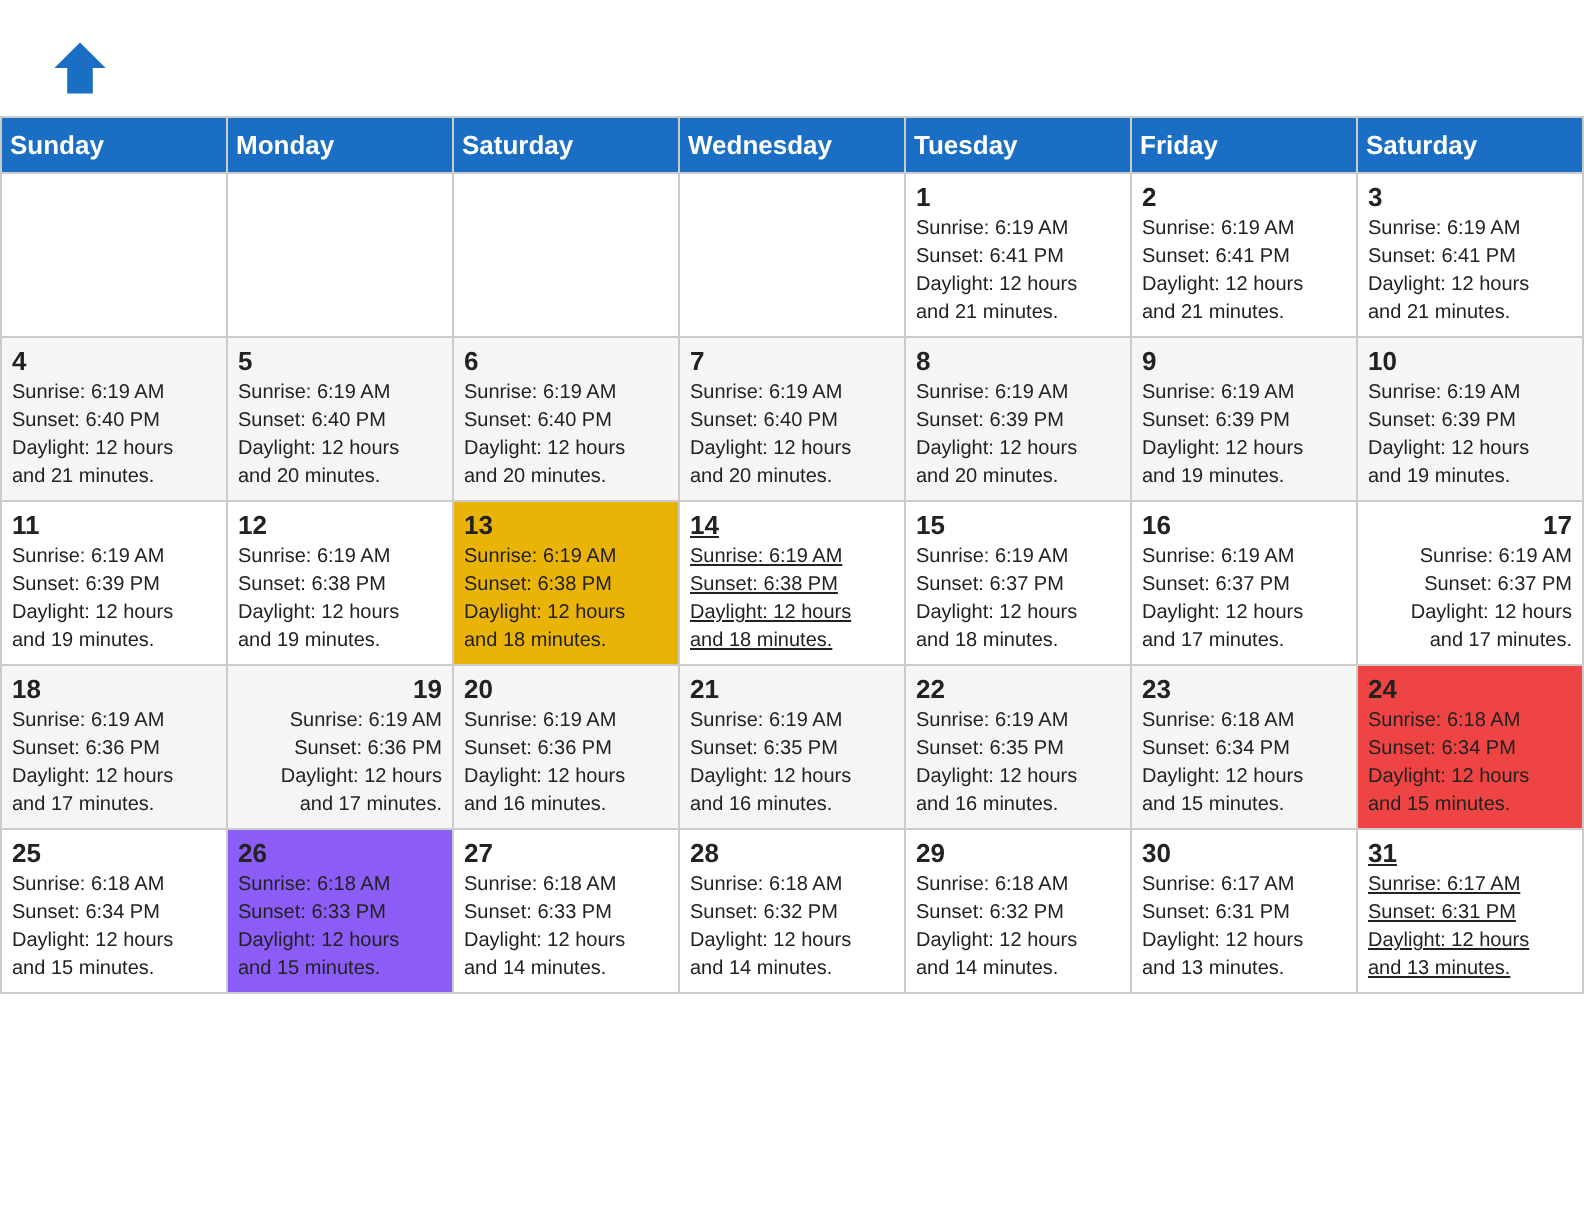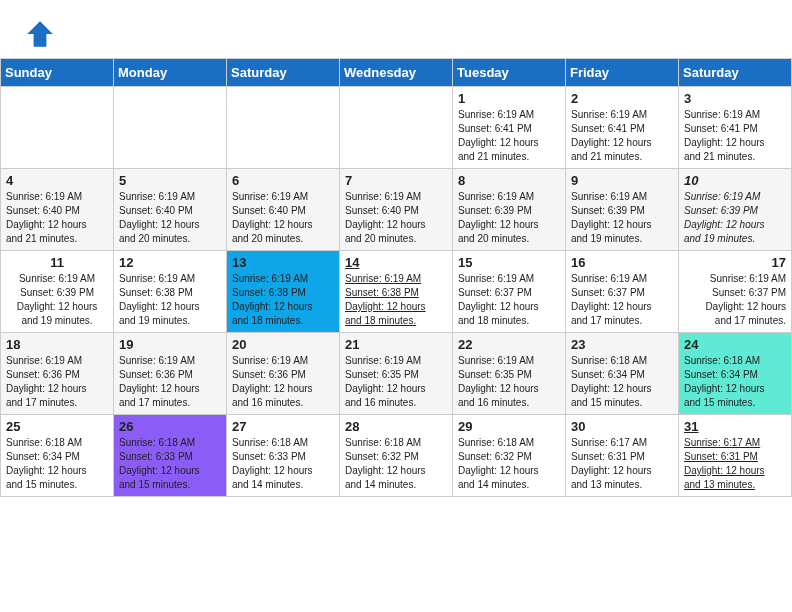--- a/index.html
+++ b/index.html
@@ -169,35 +169,35 @@
           <div class="day-info">Sunrise: 6:19 AM<br>Sunset: 6:40 PM<br>Daylight: 12 hours<br>and 20 minutes.</div>
         </td>
         <td style="background: rgb(245, 245, 245);">
           <span class="day-number">8</span>
           <div class="day-info">Sunrise: 6:19 AM<br>Sunset: 6:39 PM<br>Daylight: 12 hours<br>and 20 minutes.</div>
         </td>
         <td style="background: rgb(245, 245, 245);">
           <span class="day-number">9</span>
           <div class="day-info">Sunrise: 6:19 AM<br>Sunset: 6:39 PM<br>Daylight: 12 hours<br>and 19 minutes.</div>
         </td>
-        <td style="background: rgb(245, 245, 245); font-style: italic;">
+        <td style="background: rgb(245, 245, 245);">
           <span class="day-number">10</span>
           <div class="day-info">Sunrise: 6:19 AM<br>Sunset: 6:39 PM<br>Daylight: 12 hours<br>and 19 minutes.</div>
         </td>
       </tr>
       <tr>
-        <td style="background: rgb(255, 255, 255); text-align: center;">
+        <td style="background: rgb(255, 255, 255);">
           <span class="day-number">11</span>
           <div class="day-info">Sunrise: 6:19 AM<br>Sunset: 6:39 PM<br>Daylight: 12 hours<br>and 19 minutes.</div>
         </td>
         <td style="background: rgb(255, 255, 255);">
           <span class="day-number">12</span>
           <div class="day-info">Sunrise: 6:19 AM<br>Sunset: 6:38 PM<br>Daylight: 12 hours<br>and 19 minutes.</div>
         </td>
-        <td style="background: #0ea5e9;">
+        <td style="background: #eab308;">
           <span class="day-number">13</span>
           <div class="day-info">Sunrise: 6:19 AM<br>Sunset: 6:38 PM<br>Daylight: 12 hours<br>and 18 minutes.</div>
         </td>
         <td style="background: rgb(255, 255, 255); text-decoration: underline;">
           <span class="day-number">14</span>
           <div class="day-info">Sunrise: 6:19 AM<br>Sunset: 6:38 PM<br>Daylight: 12 hours<br>and 18 minutes.</div>
         </td>
         <td style="background: rgb(255, 255, 255);">
           <span class="day-number">15</span>
           <div class="day-info">Sunrise: 6:19 AM<br>Sunset: 6:37 PM<br>Daylight: 12 hours<br>and 18 minutes.</div>
@@ -209,41 +209,41 @@
         <td style="background: rgb(255, 255, 255); text-align: right;">
           <span class="day-number">17</span>
           <div class="day-info">Sunrise: 6:19 AM<br>Sunset: 6:37 PM<br>Daylight: 12 hours<br>and 17 minutes.</div>
         </td>
       </tr>
       <tr>
         <td style="background: rgb(245, 245, 245);">
           <span class="day-number">18</span>
           <div class="day-info">Sunrise: 6:19 AM<br>Sunset: 6:36 PM<br>Daylight: 12 hours<br>and 17 minutes.</div>
         </td>
-        <td style="background: rgb(245, 245, 245);">
+        <td style="background: rgb(245, 245, 245); text-align: right;">
           <span class="day-number">19</span>
           <div class="day-info">Sunrise: 6:19 AM<br>Sunset: 6:36 PM<br>Daylight: 12 hours<br>and 17 minutes.</div>
         </td>
         <td style="background: rgb(245, 245, 245);">
           <span class="day-number">20</span>
           <div class="day-info">Sunrise: 6:19 AM<br>Sunset: 6:36 PM<br>Daylight: 12 hours<br>and 16 minutes.</div>
         </td>
         <td style="background: rgb(245, 245, 245);">
           <span class="day-number">21</span>
           <div class="day-info">Sunrise: 6:19 AM<br>Sunset: 6:35 PM<br>Daylight: 12 hours<br>and 16 minutes.</div>
         </td>
         <td style="background: rgb(245, 245, 245);">
           <span class="day-number">22</span>
           <div class="day-info">Sunrise: 6:19 AM<br>Sunset: 6:35 PM<br>Daylight: 12 hours<br>and 16 minutes.</div>
         </td>
         <td style="background: rgb(245, 245, 245);">
           <span class="day-number">23</span>
           <div class="day-info">Sunrise: 6:18 AM<br>Sunset: 6:34 PM<br>Daylight: 12 hours<br>and 15 minutes.</div>
         </td>
-        <td style="background: #5eead4;">
+        <td style="background: #ef4444;">
           <span class="day-number">24</span>
           <div class="day-info">Sunrise: 6:18 AM<br>Sunset: 6:34 PM<br>Daylight: 12 hours<br>and 15 minutes.</div>
         </td>
       </tr>
       <tr>
         <td style="background: rgb(255, 255, 255);">
           <span class="day-number">25</span>
           <div class="day-info">Sunrise: 6:18 AM<br>Sunset: 6:34 PM<br>Daylight: 12 hours<br>and 15 minutes.</div>
         </td>
         <td style="background: #8b5cf6;">

